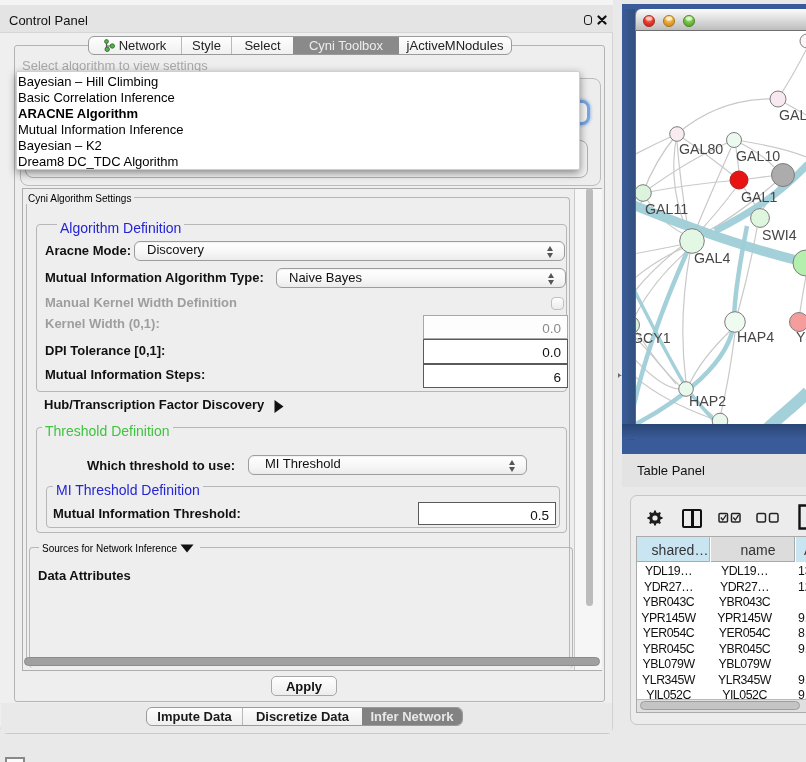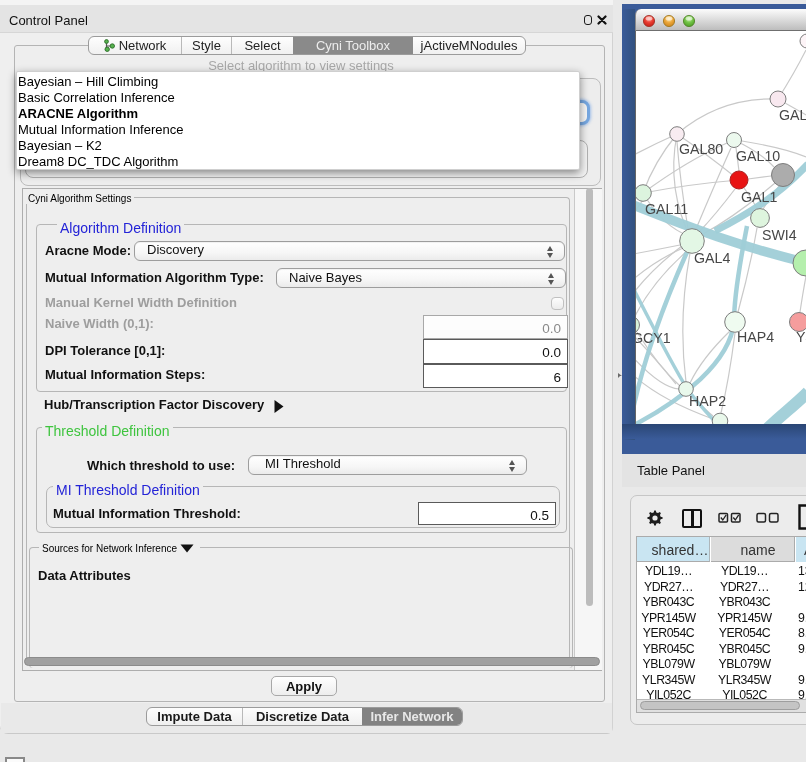--- a/index.html
+++ b/index.html
@@ -41,25 +41,25 @@
 <div class="abs" style="left:88px;top:36px;height:19px;display:flex;border:1px solid #9b9b9b;border-radius:6px;overflow:hidden;background:linear-gradient(#fefefe,#f0f0f0);font-size:13px;color:#222;">
   <div style="width:93px;display:flex;align-items:center;justify-content:center;border-right:1px solid #b9b9b9;">
     <svg width="11" height="13" viewBox="0 0 11 13" style="margin-right:4px;">
       <path d="M2.5 3 L2.5 10 M2.5 7 L8 7" stroke="#555" stroke-width="1.2" fill="none"></path>
       <circle cx="2.5" cy="2.5" r="1.9" fill="#56b14e" stroke="#2e6e2a" stroke-width="0.9"></circle>
       <circle cx="3.2" cy="10.3" r="2.2" fill="#56b14e" stroke="#2e6e2a" stroke-width="0.9"></circle>
       <circle cx="8.3" cy="7" r="2.2" fill="#56b14e" stroke="#2e6e2a" stroke-width="0.9"></circle>
     </svg>Network</div>
   <div style="width:50px;display:flex;align-items:center;justify-content:center;border-right:1px solid #b9b9b9;">Style</div>
   <div style="width:61px;display:flex;align-items:center;justify-content:center;">Select</div>
-  <div style="width:120px;display:flex;align-items:center;justify-content:center;background:#8a8a8a;color:#ededed;">Cyni Toolbox</div>
+  <div style="width:106px;display:flex;align-items:center;justify-content:center;background:#8a8a8a;color:#ededed;">Cyni Toolbox</div>
   <div style="width:112px;display:flex;align-items:center;justify-content:center;">jActiveMNodules</div>
 </div>
 
-<div class="abs" style="left:22px;top:58px;width:558px;font-size:13px;color:#a9a9a9;text-align:center;">Select algorithm to view settings</div>
+<div class="abs" style="left:22px;top:58px;width:558px;font-size:13px;color:#a9a9a9;text-align:left;">Select algorithm to view settings</div>
 
 <div class="abs" style="left:20px;top:78px;width:581px;height:108px;border:1px solid #bcbcbc;border-radius:8px;background:#ededed;"></div>
 <div class="abs" style="left:28px;top:100px;width:562px;height:25px;border:3px solid #76a7e0;border-radius:8px;background:#f6f6f6;box-shadow:0 0 3px 1px rgba(110,160,230,0.6);"></div>
 <div class="abs" style="left:25px;top:140px;width:563px;height:38px;border:1px solid #b0b0b0;border-radius:8px;background:#f2f2f2;"></div>
 
 <div class="abs" style="left:16px;top:71px;width:564px;height:99px;background:#fff;border:1px solid #cfcfcf;border-radius:2px;box-shadow:0 3px 8px rgba(0,0,0,0.45);"></div>
 <div class="abs" style="left:18px;top:74px;font-size:13px;color:#000;line-height:16px;white-space:nowrap;">
 Bayesian – Hill Climbing<br>
 Basic Correlation Inference<br>
 <span class="b">ARACNE Algorithm</span><br>
@@ -82,41 +82,41 @@
       <span class="ct">Discovery</span>
       <span class="carr"></span>
     </div>
 <div class="lbl b" style="left:45px;top:270px;">Mutual Information Algorithm Type:</div>
 <div class="combo" style="left:276px;top:268px;width:290px;height:20px;">
       <span class="ct">Naive Bayes</span>
       <span class="carr"></span>
     </div>
 <div class="lbl b" style="left:45px;top:294.5px;color:#9e9e9e;">Manual Kernel Width Definition</div>
 <div class="abs" style="left:550.5px;top:296.5px;width:13px;height:13px;background:linear-gradient(#fdfdfd,#ececec);border:1px solid #c0c0c0;border-radius:4px;"></div>
-<div class="lbl b" style="left:45px;top:315.5px;color:#9e9e9e;">Naive Width (0,1):</div>
+<div class="lbl b" style="left:45px;top:315.5px;color:#9e9e9e;">Kernel Width (0,1):</div>
 <div class="tfield" style="left:423px;top:315px;width:145px;height:24px;background:#fdfdfd;border:1px solid #a8a8a8;color:#8a8a8a;">0.0</div>
 <div class="lbl b" style="left:45px;top:342.5px;">DPI Tolerance [0,1]:</div>
 <div class="tfield" style="left:423px;top:339px;width:145px;height:25px;">0.0</div>
 <div class="lbl b" style="left:45px;top:366.5px;">Mutual Information Steps:</div>
 <div class="tfield" style="left:423px;top:364px;width:145px;height:24px;">6</div>
 
 <div class="lbl b" style="left:44px;top:397px;">Hub/Transcription Factor Discovery</div>
 <svg class="abs" style="left:273px;top:399px;" width="12" height="15" viewBox="0 0 12 15">
       <path d="M1.5 1 L10.5 7.5 L1.5 14 Z" fill="#111"></path>
     </svg>
 
 <div class="fs" style="left:36px;top:427px;width:531px;height:106px;">
   <span class="leg" style="left:5px;color:#3ec43e;font-size:14px;">Threshold Definition</span>
 </div>
 <div class="lbl b" style="left:40px;top:457.5px;width:195px;text-align:right;">Which threshold to use:</div>
 <div class="combo" style="left:248px;top:454.5px;width:279px;height:20px;">
       <span class="ct" style="left:16px;">MI Threshold</span>
       <span class="carr"></span>
     </div>
-<div class="fs" style="left:46px;top:486px;width:514px;height:42px;border-radius:7px;">
+<div class="fs" style="left:46px;top:486px;width:514px;height:42px;">
   <span class="leg" style="left:6px;color:#2323d7;font-size:14px;">MI Threshold Definition</span>
 </div>
 <div class="lbl b" style="left:53px;top:505.5px;">Mutual Information Threshold:</div>
 <div class="tfield" style="left:418px;top:502px;width:138px;height:23px;">0.5</div>
 
 <div class="fs" style="left:29px;top:547px;width:544px;height:121px;border-bottom:none;">
   <span class="leg" style="left:9px;">Sources for Network Inference&nbsp;<svg width="14" height="9" viewBox="0 0 14 9" style="margin-bottom:-1px;">
           <path d="M0.5 0.5 L13.5 0.5 L7 8.5 Z" fill="#111"></path>
         </svg>&nbsp;</span>
 </div>

